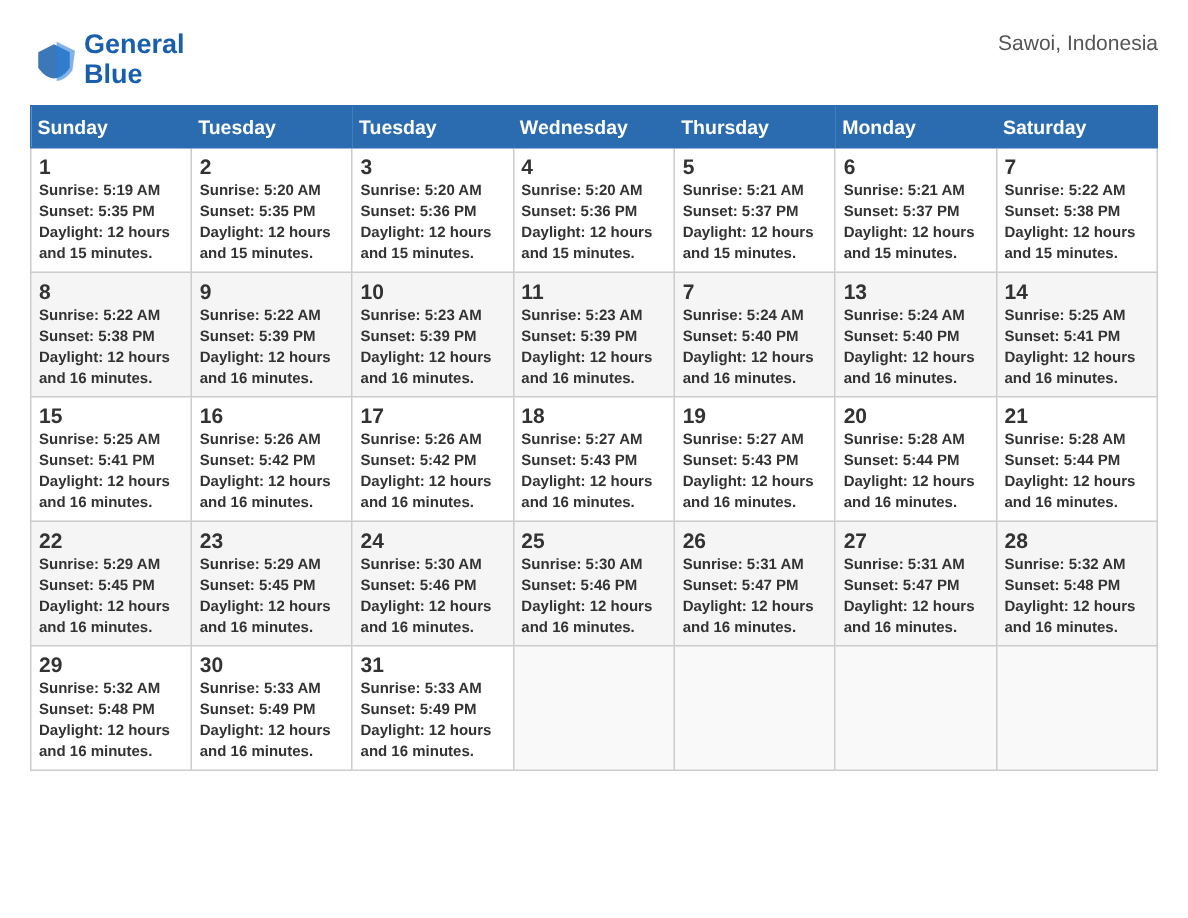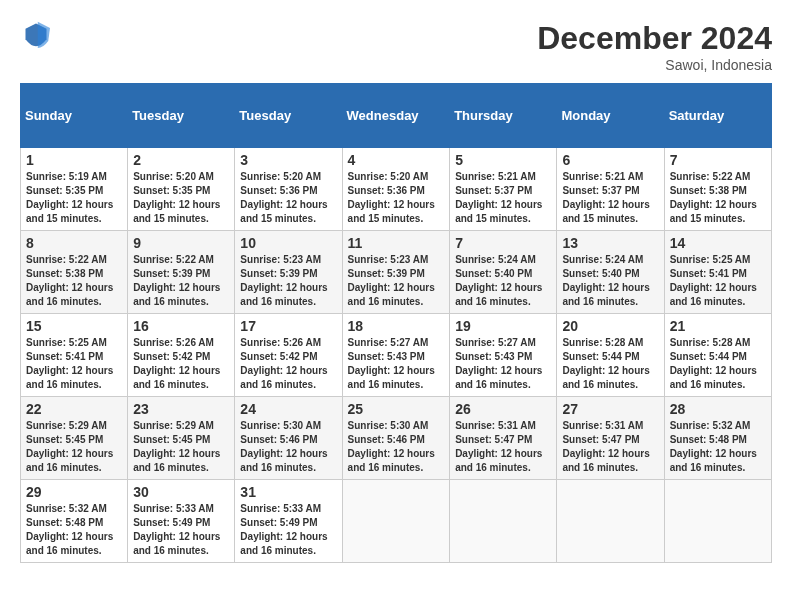--- a/index.html
+++ b/index.html
@@ -47,21 +47,21 @@
       color: #555;
     }
     .calendar {
       width: 100%;
       border-collapse: collapse;
       font-size: 11px;
     }
     .calendar th {
       background-color: #2b6cb0;
       color: white;
-      padding: 24px 4px;
+      padding: 6px 4px;
       text-align: left;
       font-size: 13px;
       font-weight: bold;
       border: 1px solid #2b6cb0;
     }
     .calendar td {
       border: 1px solid #ccc;
       vertical-align: top;
       padding: 4px 5px;
       width: 108px;
@@ -90,23 +90,26 @@
   </style>
 </head>
 <body>
 
 <div class="header">
   <div class="logo">
     <svg class="logo-icon" viewBox="0 0 36 32" xmlns="http://www.w3.org/2000/svg">
       <path d="M18 4 L30 10 L30 22 Q24 30 18 30 Q12 30 6 22 L6 10 Z" fill="#1a5fac" opacity="0.85"></path>
       <path d="M20 2 L34 9 L32 24 Q26 32 20 32" fill="#2980d9" opacity="0.6"></path>
     </svg>
+    <div class="logo-text">
+      <div><span>General</span></div>
+      <div><span style="color:#1a5fac;">Blue</span></div>
+    </div>
   </div>
   <div class="title-block">
-    <div class="month-title">December 2024</div>
     <div class="location">Sawoi, Indonesia</div>
   </div>
 </div>
 
 <table class="calendar">
   <thead>
     <tr>
     <th>Sunday</th>
         <th>Tuesday</th>
         <th>Tuesday</th>

